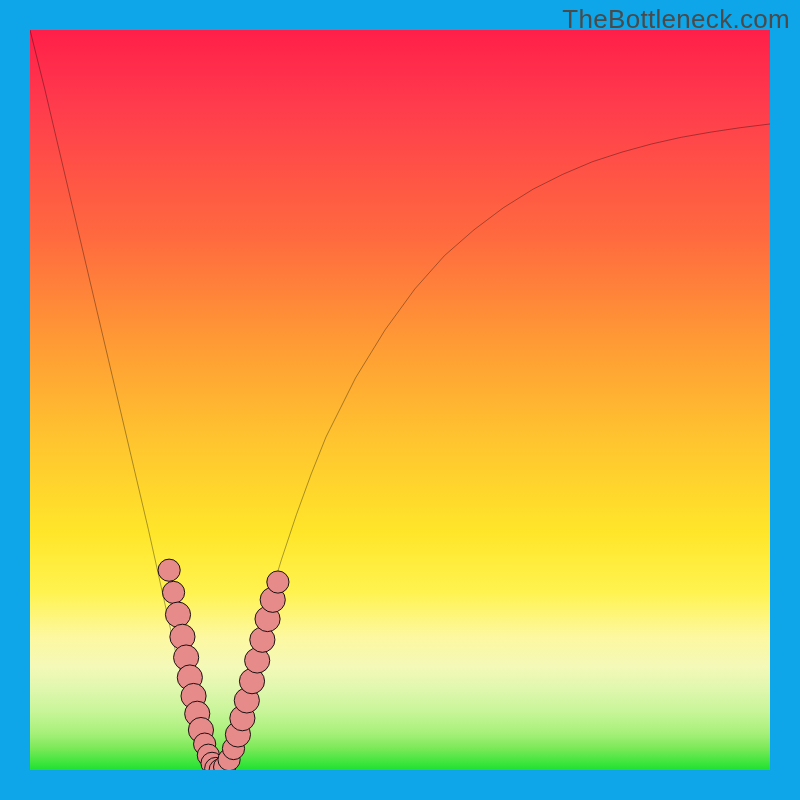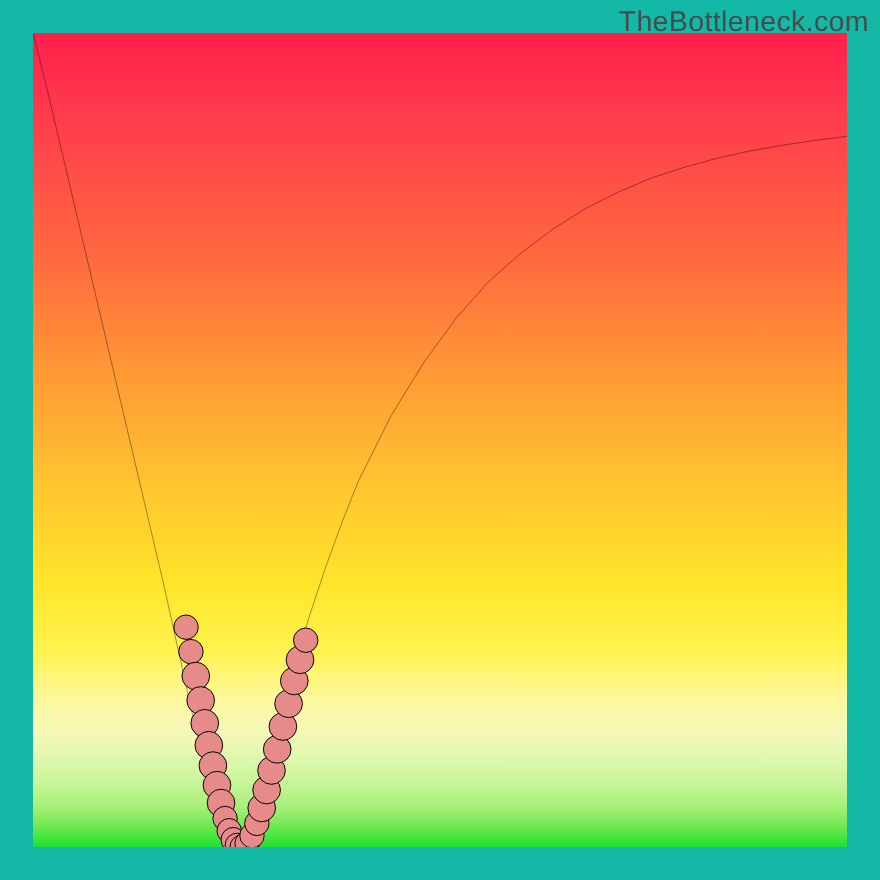--- a/index.html
+++ b/index.html
@@ -10,21 +10,21 @@
     overflow: hidden;
     background: #000;
     font-family: Arial, Helvetica, sans-serif;
   }
   .frame {
     position: absolute;
     left: 0;
     top: 0;
     width: 800px;
     height: 800px;
-    background: #14b8a6;
+    background: #0ea5e9;
   }
   .plot {
     position: absolute;
     left: 30px;
     top: 30px;
     width: 740px;
     height: 740px;
     
     background: linear-gradient(
       to bottom,

